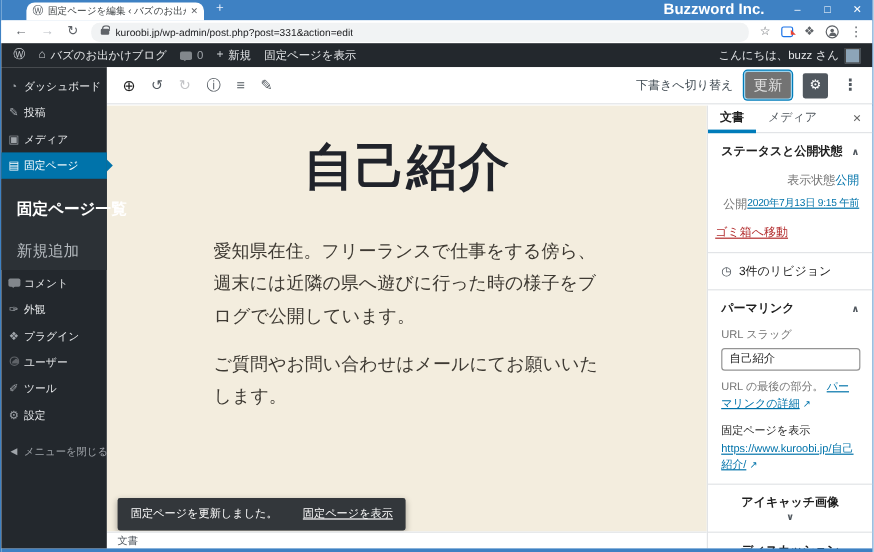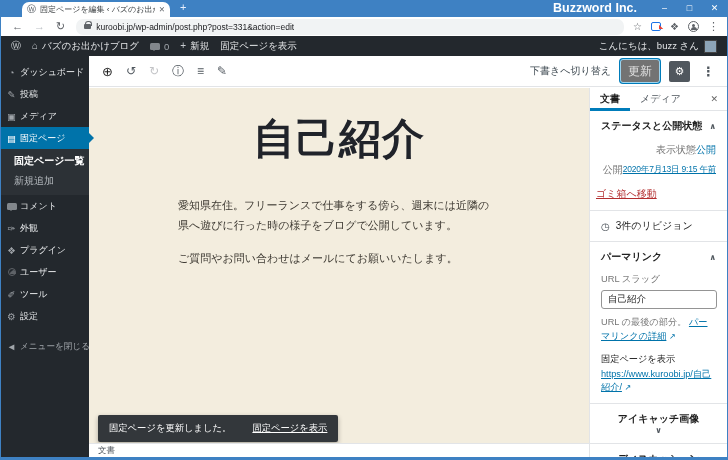--- a/index.html
+++ b/index.html
@@ -55,21 +55,21 @@
   
   .wp-sidebar { position:absolute; top:56px; bottom:3px; left:0; width:88px; background:#23282d;
                 padding-top:5px; font-size:9px; color:#e8eaec; overflow:visible; z-index:5; }
   .mi { display:flex; align-items:center; gap:3px; padding:4.5px 4px 4.5px 5px; position:relative; white-space:nowrap; }
   .mi .ic { width:11px; text-align:center; color:#a0a5aa; font-size:9.5px; flex:none; }
   .mi.active { background:#0073aa; color:#fff; }
   .mi.active .ic { color:#fff; }
   .mi.active::after { content:""; position:absolute; right:-10px; top:50%; margin-top:-5px;
                       border:5px solid transparent; border-left-color:#0073aa; }
   .submenu { background:#2c3136; padding:2px 0 4px; }
-  .smi { padding:3px 5px 3px 13px; color:#b4b9be; font-size:10px; white-space:nowrap; }
+  .smi { padding:3px 5px 3px 13px; color:#b4b9be; font-size:13px; white-space:nowrap;margin-top:11px; }
   .smi.current { color:#fff; font-weight:700; }
   .mi.collapse-item { margin-top:9px; color:#a0a5aa; font-size:8.6px; }
 
   
   .editor-header { position:absolute; left:88px; right:0; top:56px; height:31px; background:#fff;
                    border-bottom:1px solid #e2e4e7; display:flex; align-items:center; z-index:4; }
   .tools { display:flex; align-items:center; gap:13px; padding-left:13px; }
   .tool { font-size:12px; color:#50575e; line-height:1; }
   .tool.add { color:#1e1e1e; font-size:13px; }
   .tool.disabled { color:#c3c4c7; }
@@ -79,21 +79,21 @@
                  border-radius:3px; padding:3px 9px; }
   .btn-update { font-size:12px; color:rgba(255,255,255,.78); background:#737373;
                 border:1.5px solid #9cd4ef; box-shadow:0 0 0 1px #007cba; border-radius:3px; padding:2.5px 7px; }
   .btn-gear { width:21px; height:21px; background:#50575e; color:#fff; border-radius:2px;
               text-align:center; line-height:21px; font-size:11px; }
   .more-dots { font-size:13px; color:#50575e; font-weight:700; padding:0 3px; }
 
   
   .canvas { position:absolute; left:88px; top:88px; width:500px; height:355px; background:#f3edde; overflow:hidden; }
   .post-title { margin-top:23px; text-align:center; font-size:42px; font-weight:800; color:#20232a; letter-spacing:1px; }
-  .para { width:322px; margin:0 auto; font-size:11px; line-height:1.8; color:#3e3a33; }
+  .para { width:322px; margin:0 auto; font-size:15px; line-height:1.8; color:#3e3a33; }
   .para.first { margin-top:29px; }
   .para.second { margin-top:13px; }
   .snackbar { position:absolute; left:9px; bottom:1px; background:#33373b; color:#fff; font-size:9.3px;
               padding:7px 11px; border-radius:2px; display:flex; align-items:center; gap:21px;
               box-shadow:0 2px 5px rgba(0,0,0,.3); }
   .snack-action { color:#fff; text-decoration:underline; }
   .doc-footer { position:absolute; left:88px; top:443px; width:500px; height:14px; background:#fff;
                 border-top:1px solid #e2e4e7; font-size:8.5px; color:#50575e; line-height:13px; padding-left:9px; }
 
   

